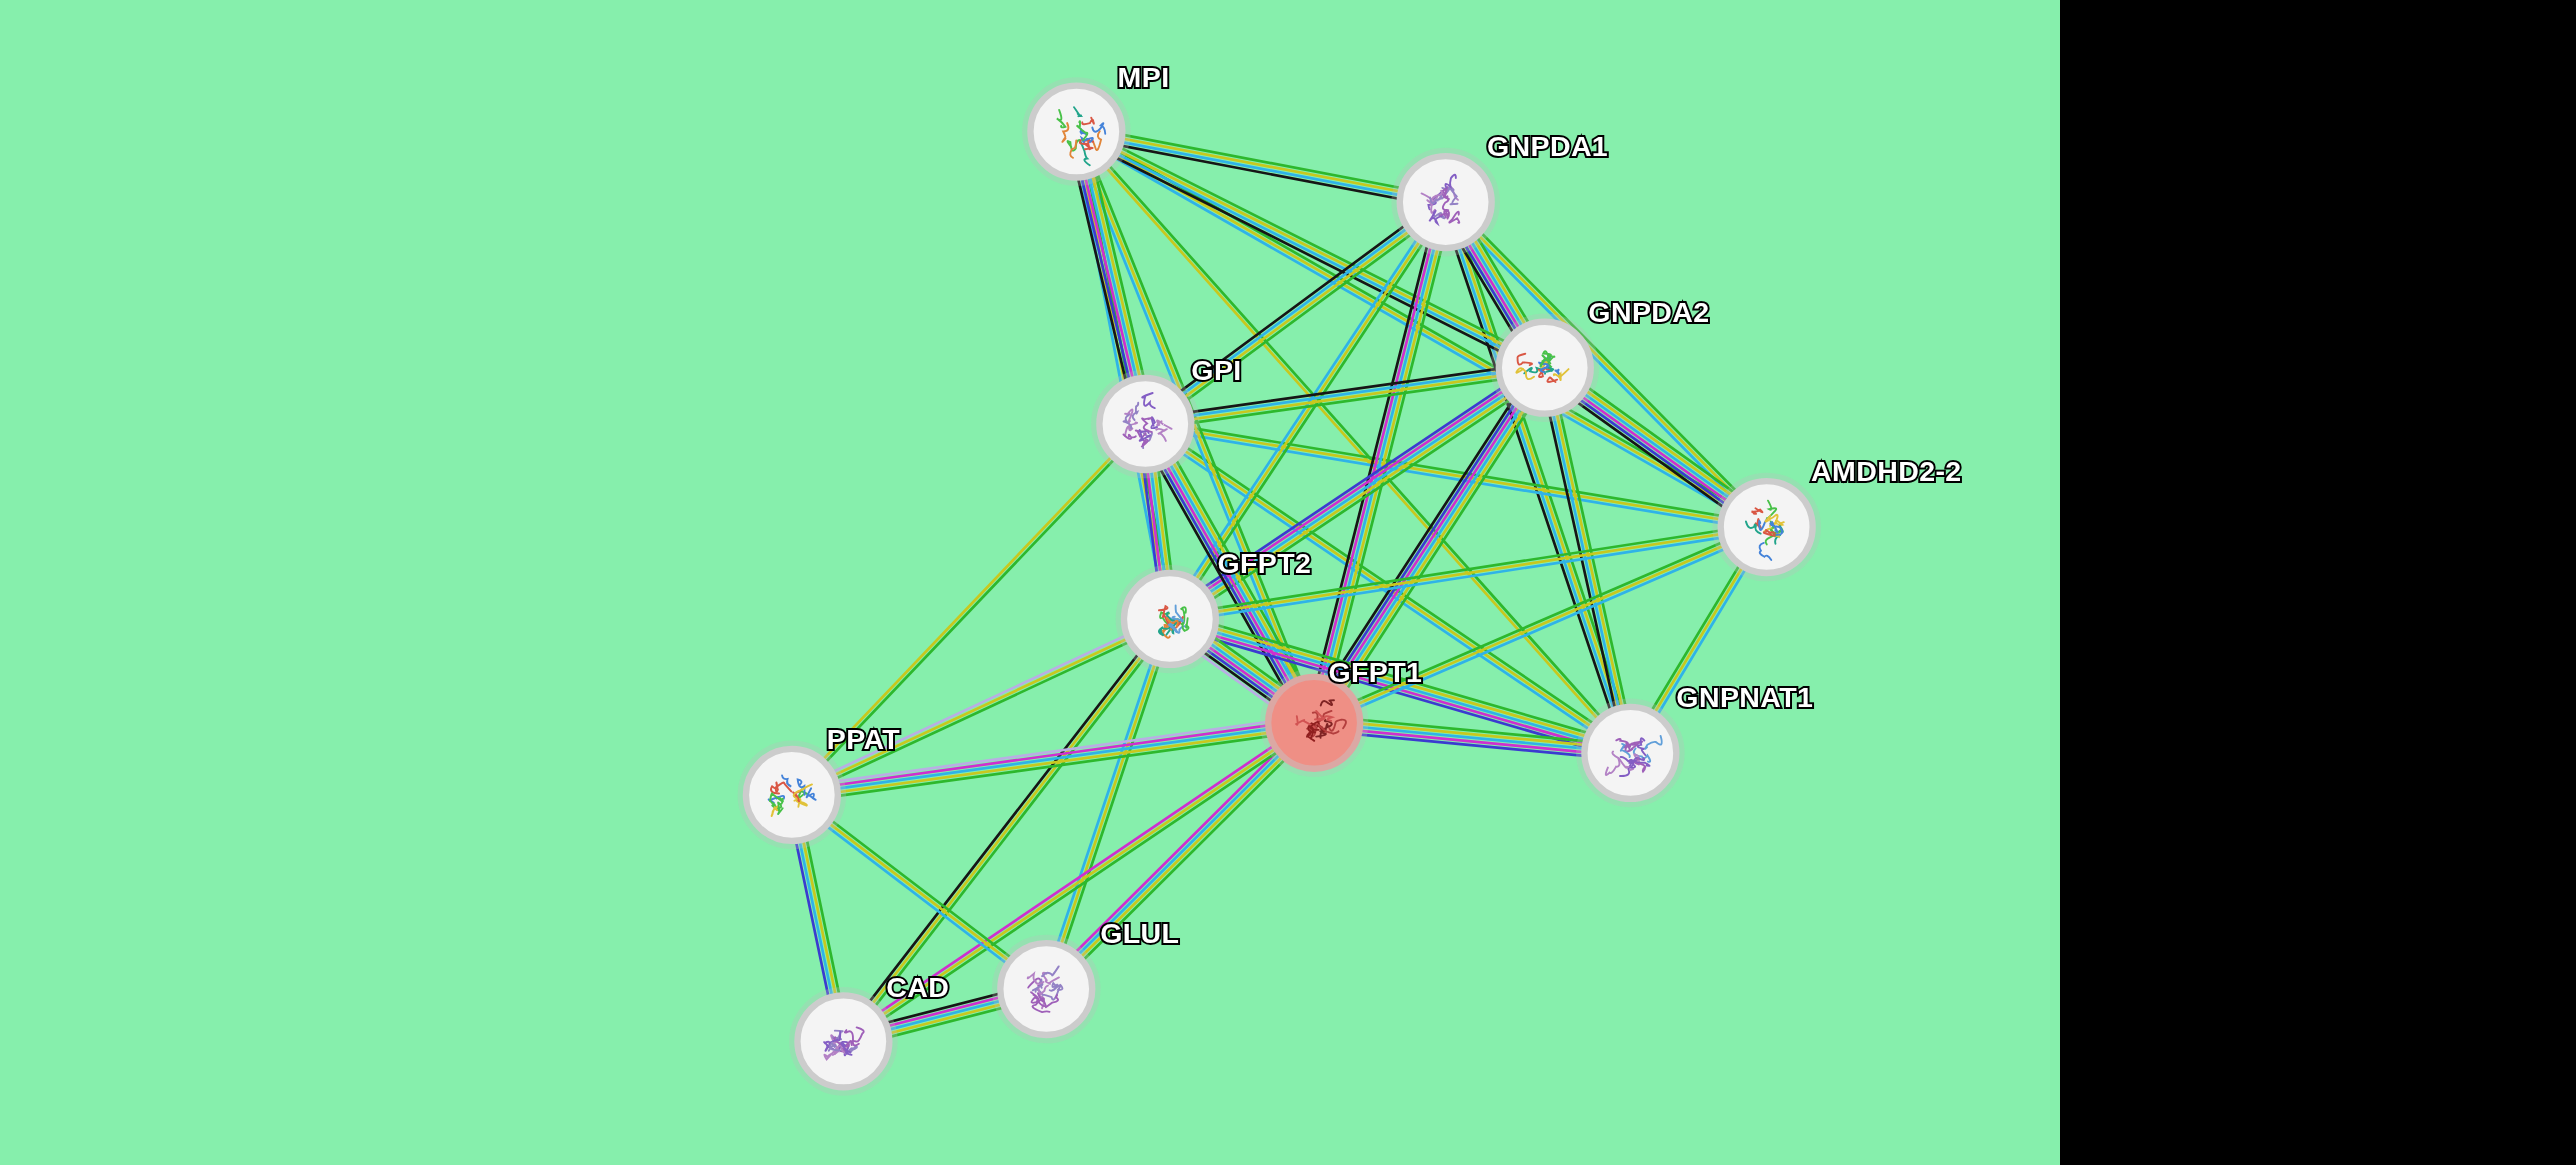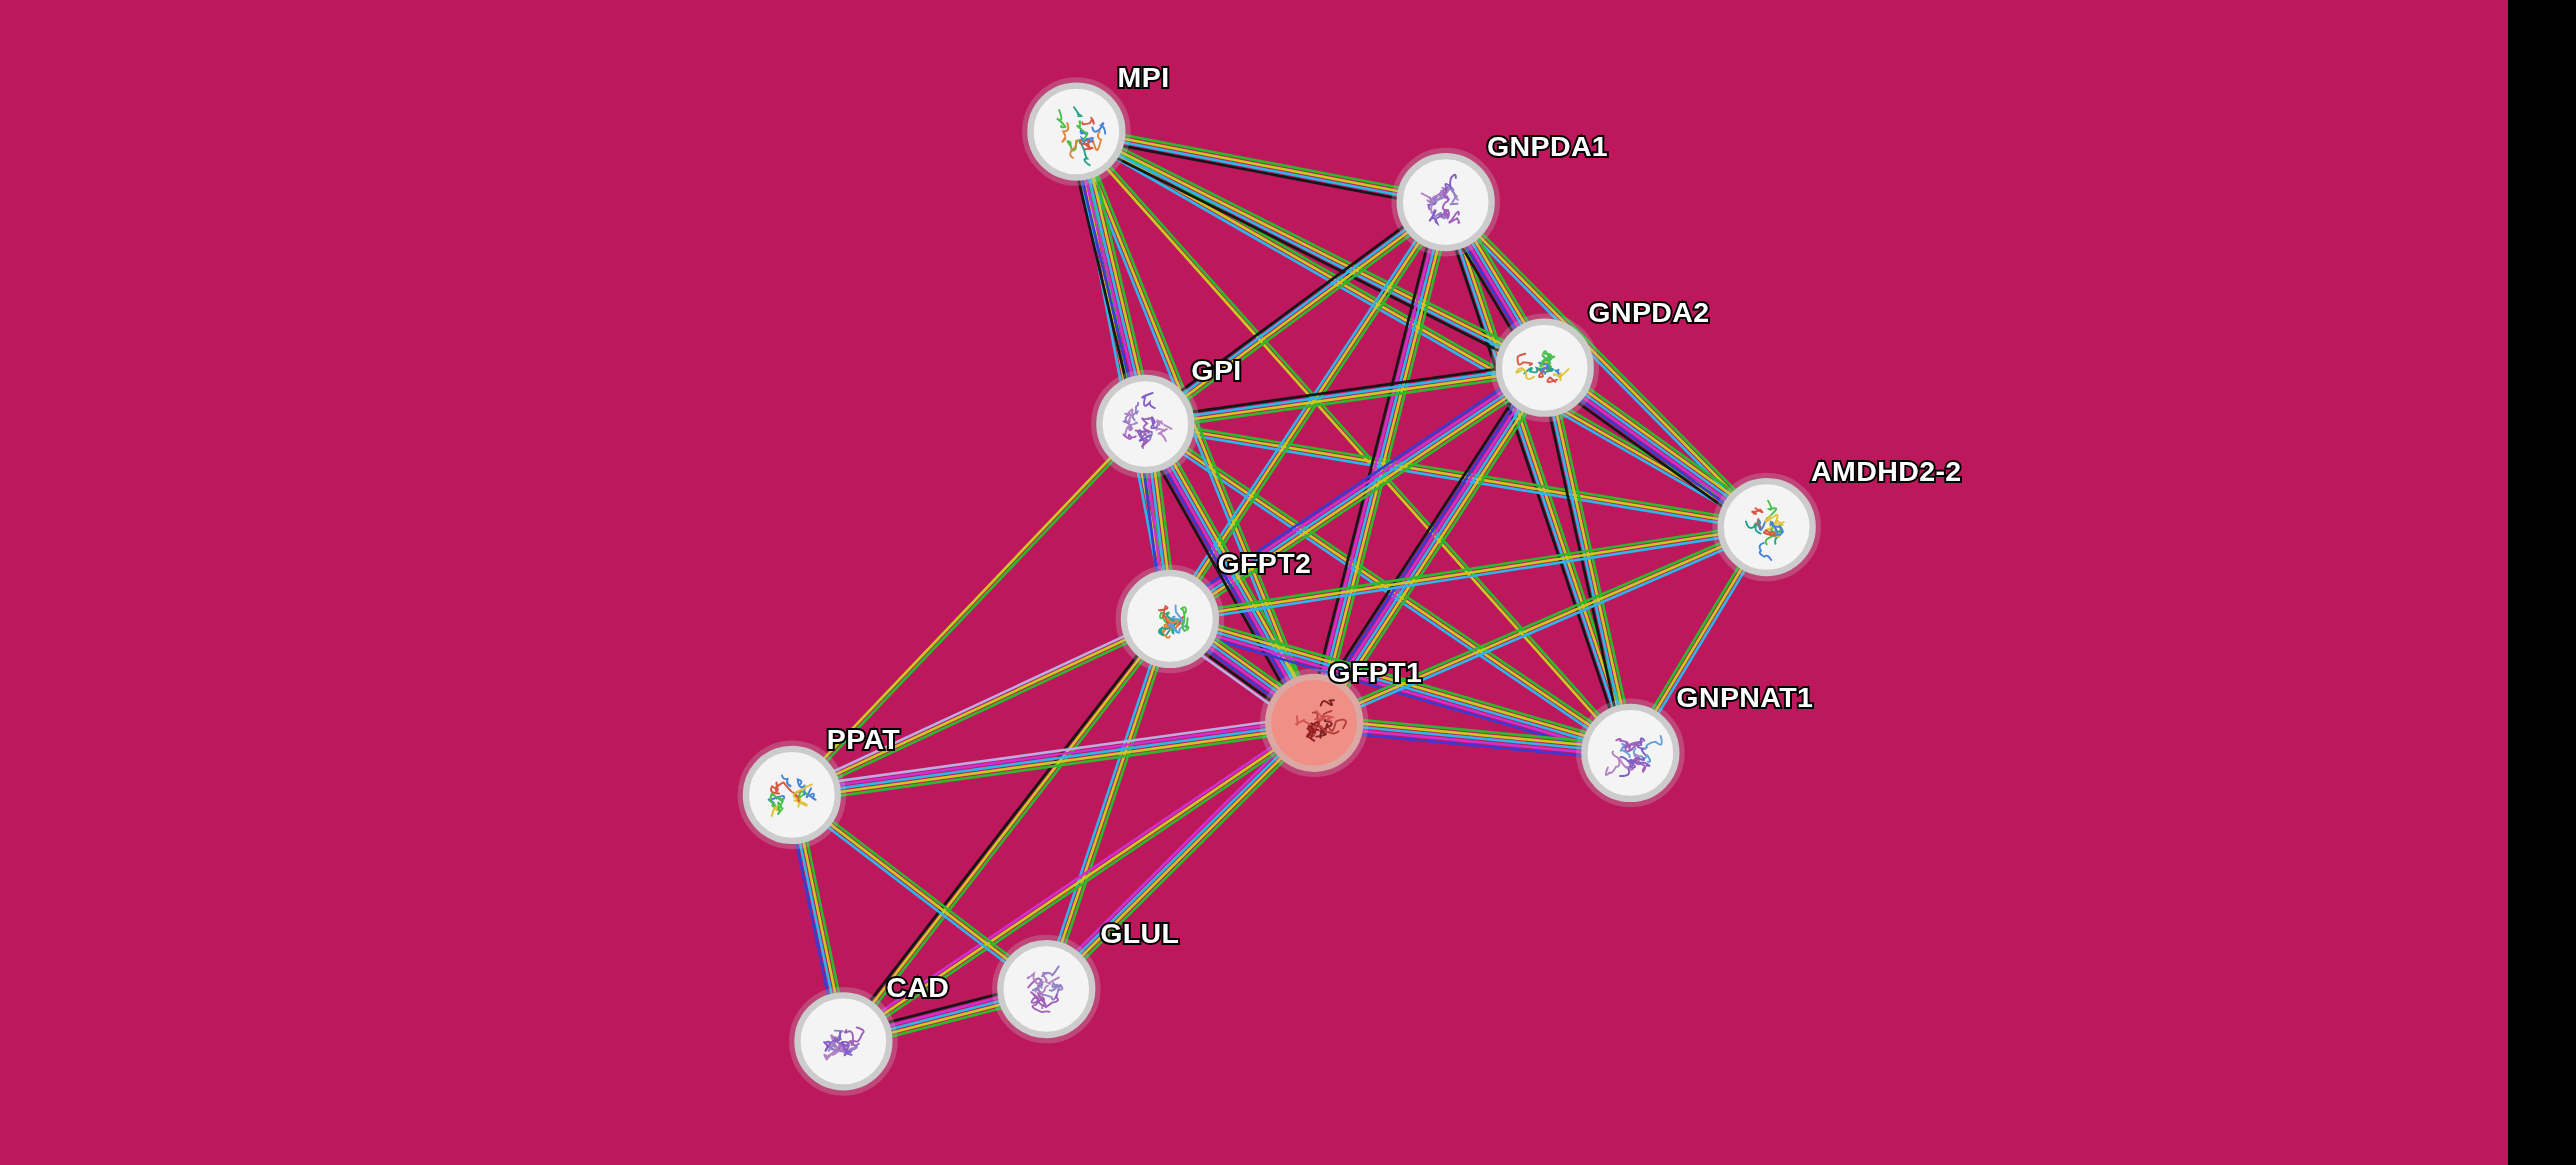--- a/index.html
+++ b/index.html
@@ -1,16 +1,16 @@
 <!DOCTYPE html>
 <html style="font-size:12.7px"><head>
 <meta charset="utf-8">
 <style>
   html,body{margin:0;padding:0;background:#000;width:2576px;height:1165px;overflow:hidden;}
-  #stage{position:relative;width:2508px;height:1165px;background:#be185d;}
+  #stage{position:relative;width:2060px;height:1165px;background:#86efac;}
   svg{display:block;}
   .node-label{
     font-family:"Liberation Sans",sans-serif;
     font-size:36px;
     font-weight:bold;
     fill:#ffffff;
     stroke:#000000;
     stroke-width:5px;
     paint-order:stroke;
     letter-spacing:0.5px;

